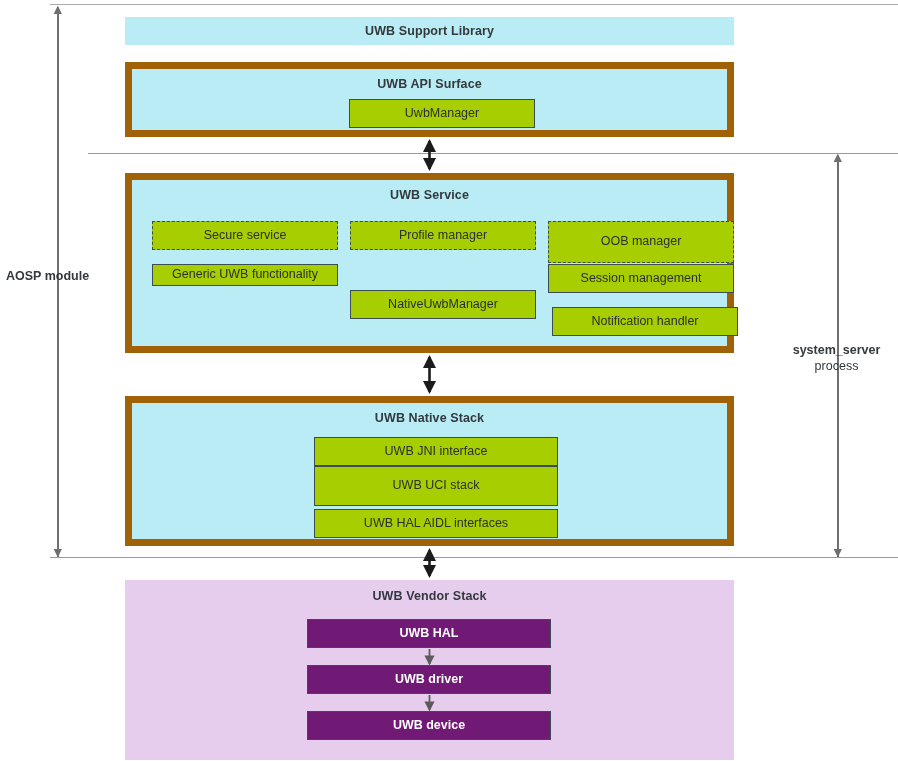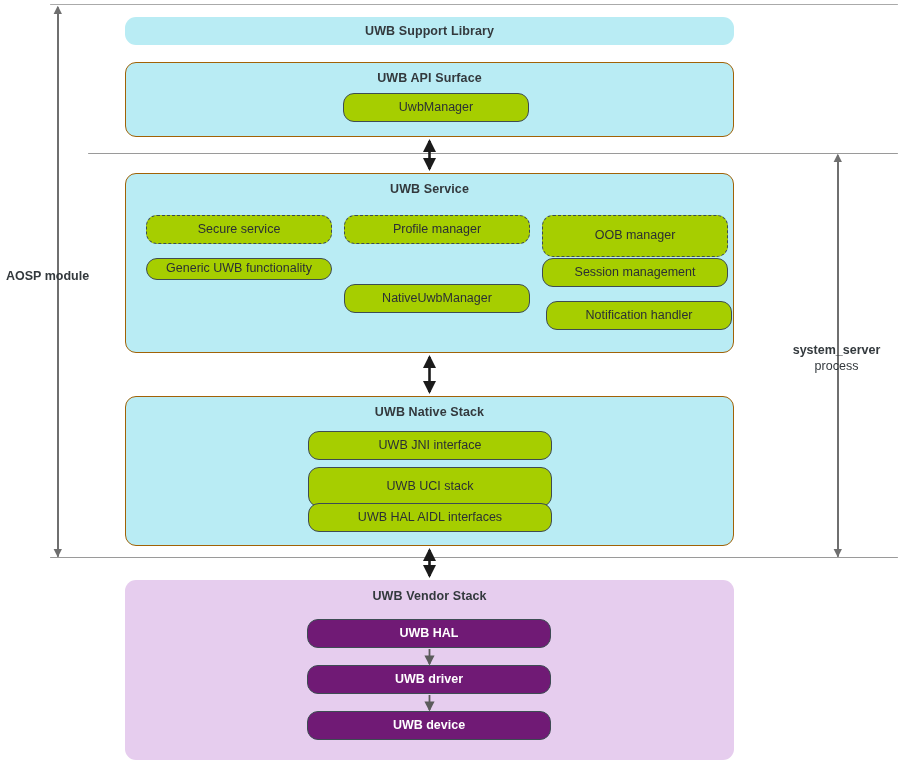--- a/index.html
+++ b/index.html
@@ -13,26 +13,26 @@
   }
   #canvas {
     position: relative;
     width: 898px;
     height: 761px;
     background: #ffffff;
     overflow: hidden;
   }
 
   
-  .abs { position: absolute; box-sizing: border-box; border-radius: 11px; }
+  .abs { position: absolute; box-sizing: border-box; }
 
   
   .section {
     background: #b9ecf4;
-    border: 1px solid #a16207;
+    border: 7px solid #a16207;
   }
   .section.noborder { border: none; }
   .section.vendor {
     background: #e6cdee;
     border: none;
   }
   .section-title {
     position: absolute;
     left: 0;
     right: 0;
@@ -140,21 +140,21 @@
     <div class="block abs" style="left:20px; top:84px; width:186px; height:22px;">Generic UWB functionality</div>
     <div class="block abs" style="left:218px; top:84px; width:186px; height:29px;margin-top:26px;">NativeUwbManager</div>
     <div class="block abs" style="left:416px; top:84px; width:186px; height:29px;">Session management</div>
 
     <div class="block abs" style="left:420px; top:127px; width:186px; height:29px;">Notification handler</div>
   </div>
 
   <div class="section abs" style="left:125px; top:396px; width:609px; height:150px;">
     <div class="section-title" style="top:8px;">UWB Native Stack</div>
     <div class="block abs" style="left:182px; top:34px; width:244px; height:29px;">UWB JNI interface</div>
-    <div class="block abs" style="left:182px; top:70px; width:244px; height:40px;">UWB UCI stack</div>
+    <div class="block abs" style="left:182px; top:63px; width:244px; height:40px;">UWB UCI stack</div>
     <div class="block abs" style="left:182px; top:106px; width:244px; height:29px;">UWB HAL AIDL interfaces</div>
   </div>
 
   <div class="section vendor abs" style="left:125px; top:580px; width:609px; height:180px;">
     <div class="section-title" style="top:9px;">UWB Vendor Stack</div>
     <div class="block red abs" style="left:182px; top:39px; width:244px; height:29px;">UWB HAL</div>
     <div class="block red abs" style="left:182px; top:85px; width:244px; height:29px;">UWB driver</div>
     <div class="block red abs" style="left:182px; top:131px; width:244px; height:29px;">UWB device</div>
   </div>
 

